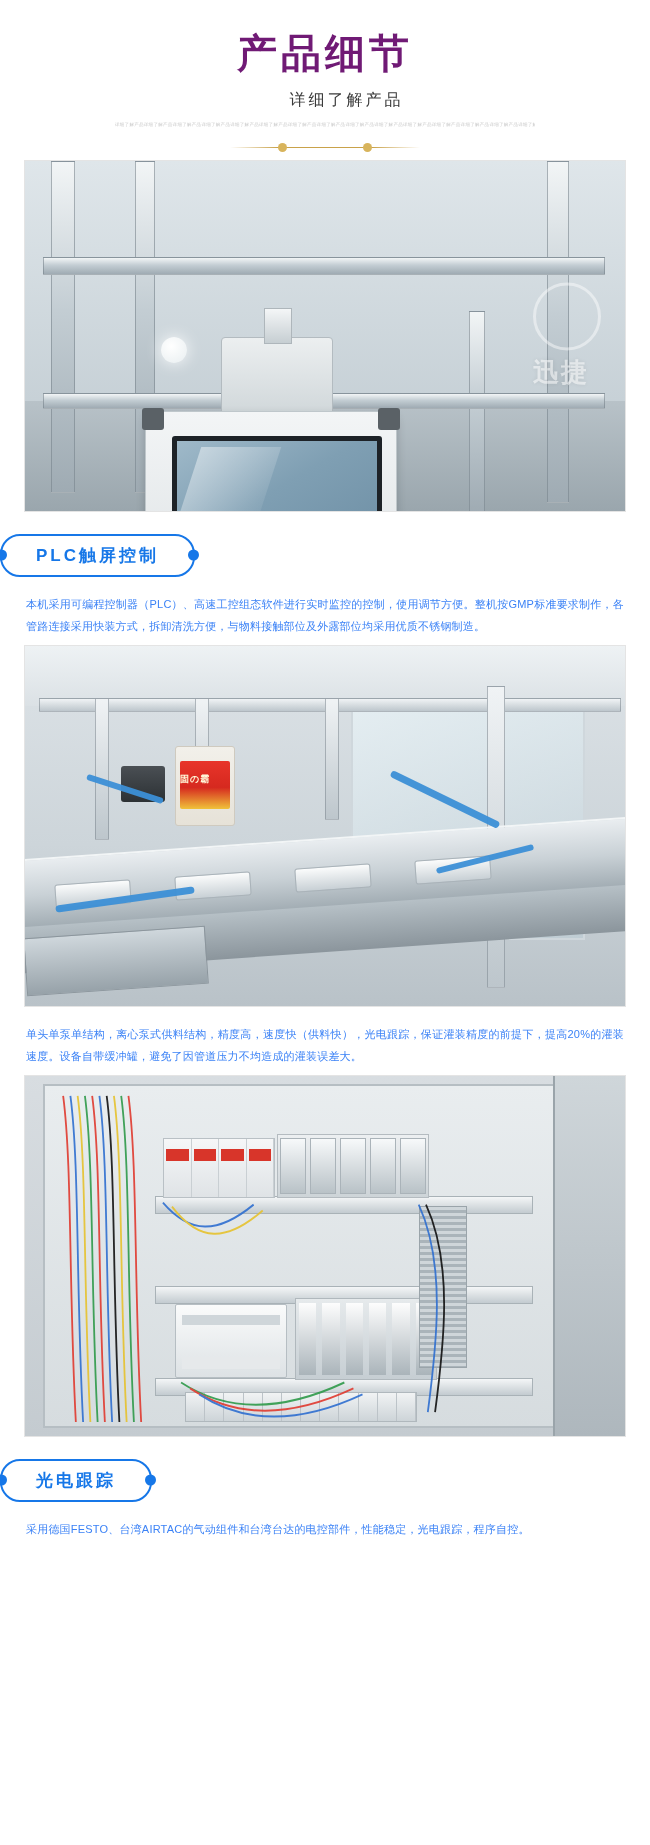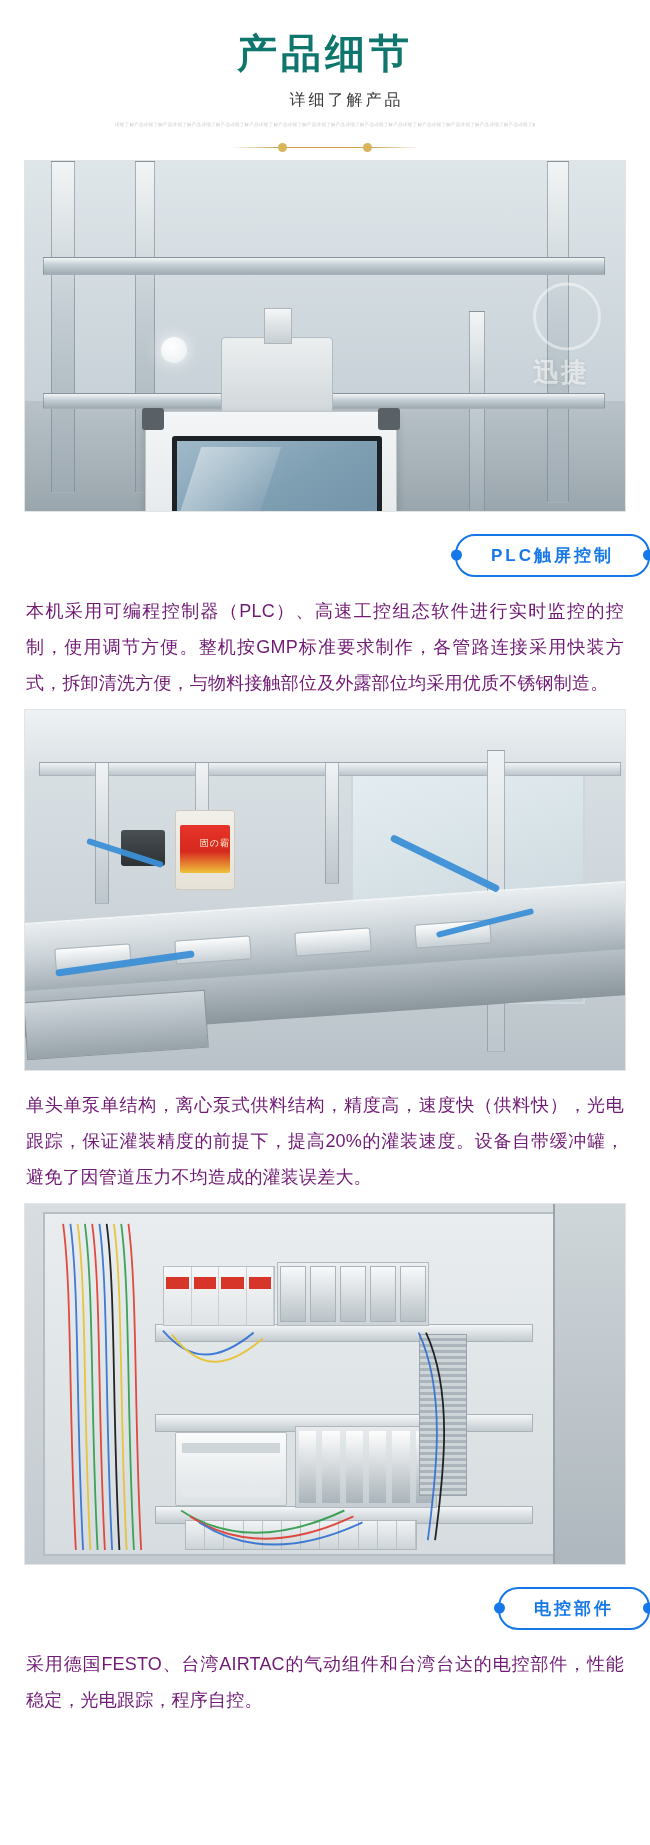--- a/index.html
+++ b/index.html
@@ -23,21 +23,21 @@
 
   
   .header {
     padding-top: 30px;
     text-align: center;
   }
   .header-title {
     font-size: 40px;
     font-weight: bold;
     letter-spacing: 4px;
-    color: #0f766e;
+    color: #701a75;
     line-height: 1.15;
     font-family: "Liberation Sans", sans-serif;
   }
   .header-sub {
     margin-top: 14px;
     font-size: 16px;
     letter-spacing: 3px;
     color: #3a3a3a;
     padding-left: 43px;
   }
@@ -214,22 +214,22 @@
     position: absolute; left: 150px; top: 100px; width: 58px; height: 78px;
     background: linear-gradient(180deg,#f2f0ea 0%, #e6e2d8 100%);
     border: 1px solid #cfcabf; border-radius: 3px;
   }
   .p2 .bucket .label {
     position: absolute; left: 4px; top: 14px; right: 4px; height: 48px;
     background: linear-gradient(180deg,#e8342a 0%, #d6291f 55%, #f0c23a 100%);
     border-radius: 2px;
   }
   .p2 .bucket .label .txt {
-    position: absolute; left: 0; right: 0; top: 12px; text-align: right;
-    font-size: 9px; color: #fff7d8; font-weight: normal; letter-spacing: 1px;
+    position: absolute; left: 0; right: 0; top: 12px; text-align: left;
+    font-size: 9px; color: #fff7d8; font-weight: bold; letter-spacing: 1px;
   }
   .p2 .nozzle {
     position: absolute; left: 96px; top: 120px; width: 44px; height: 36px;
     background: linear-gradient(180deg,#4a4f54,#2c3134); border-radius: 3px;
   }
   .p2 .tube {
     position: absolute; background: #3c8fd6; border-radius: 6px; opacity: .95;
   }
   .p2 .tube.t1 { left: 60px; top: 140px; width: 80px; height: 6px; transform: rotate(18deg); }
   .p2 .tube.t2 { left: 30px; top: 250px; width: 140px; height: 7px; transform: rotate(-8deg); }
@@ -305,21 +305,21 @@
   .p3 .termstrip {
     position: absolute; left: 140px; top: 306px; width: 230px; height: 28px;
     background: linear-gradient(180deg,#f1f3f4,#cdd4d8); border: 1px solid #b0b8bd;
     display: flex;
   }
   .p3 .termstrip i { flex: 1; border-right: 1px solid #bcc3c8; }
   .wires { position: absolute; left: 0; top: 0; width: 100%; height: 100%; }
 
   
   .pill-wrap {
-    text-align: right;
+    text-align: left;
     margin-top: 22px;
     position: relative;
   }
   .pill {
     display: inline-block;
     position: relative;
     padding: 8px 34px;
     border: 2px solid #1677e8;
     border-radius: 20px;
     color: #1677e8;
@@ -337,23 +337,23 @@
     background: #1677e8;
     border-radius: 50%;
     transform: translateY(-50%) rotate(45deg);
   }
   .pill:before { left: -6px; }
   .pill:after { right: -6px; }
 
   
   .para {
     margin: 16px 26px 0 26px;
-    font-size: 18px;
+    font-size: 11px;
     line-height: 2.0;
-    color: #701a75;
+    color: #3b82f6;
     text-align: justify;
     letter-spacing: .2px;
   }
   .spacer-bottom { height: 26px; }
 </style>
 </head>
 <body>
 
 <div class="page">
 
@@ -501,20 +501,20 @@
             <path d="M170,312 C220,342 280,342 350,312" stroke="#2f6fd0"></path>
             <path d="M420,120 C450,180 440,260 430,330" stroke="#111"></path>
             <path d="M412,120 C442,180 432,260 422,330" stroke="#2f6fd0"></path>
           </g>
         </svg>
       </div>
       <div class="doorR"></div>
     </div>
 
     <div class="pill-wrap">
-      <div class="pill">电控部件</div>
+      <div class="pill">光电跟踪</div>
     </div>
 
     <div class="para">采用德国FESTO、台湾AIRTAC的气动组件和台湾台达的电控部件，性能稳定，光电跟踪，程序自控。</div>
     <div class="spacer-bottom"></div>
   </div>
 
 </div>
 
 </body></html>

